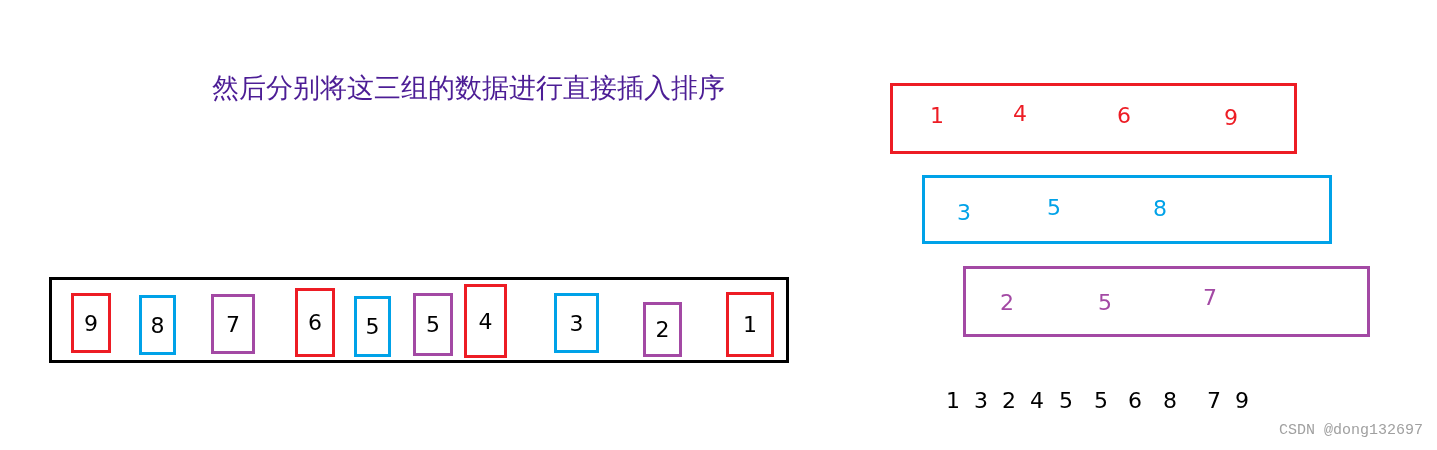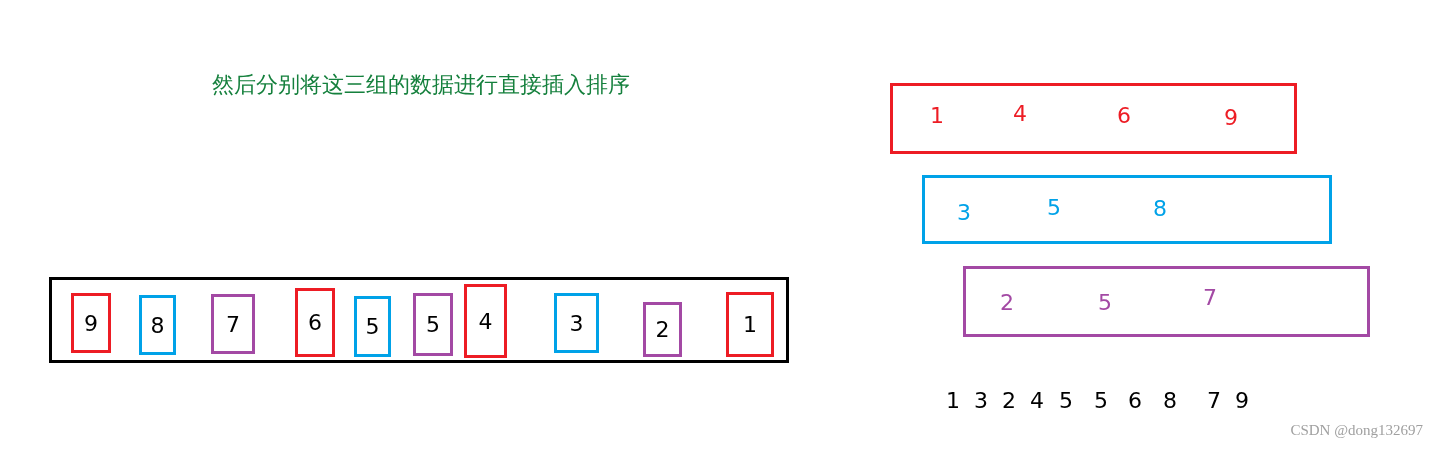--- a/index.html
+++ b/index.html
@@ -1,25 +1,25 @@
 <!DOCTYPE html>
 <html><head>
   <meta charset="utf-8">
   <style>
     html, body { margin: 0; padding: 0; background: #ffffff; }
     body { width: 1437px; height: 450px; position: relative; overflow: hidden;
            font-family: "DejaVu Sans", "Liberation Sans", sans-serif; }
-    .title { position: absolute; left: 212px; top: 70px; font-size: 22px; color: #15803d; white-space: nowrap; }
+    .title { position: absolute; left: 212px; top: 70px; font-size: 27px; color: #4c1d95; white-space: nowrap; }
     .outer { position: absolute; left: 49px; top: 277px; width: 740px; height: 86px; border: 3px solid #000; box-sizing: border-box; }
     .cell { position: absolute; box-sizing: border-box; border-width: 3px; border-style: solid;
             display: flex; align-items: center; justify-content: center; font-size: 22px; color: #000; }
     .group { position: absolute; box-sizing: border-box; border-width: 3px; border-style: solid; }
     .gnum { position: absolute; font-size: 22px; }
     .result { position: absolute; top: 388px; font-size: 22px; color: #000; }
-    .wm { position: absolute; right: 14px; top: 422px; font-size: 15px; color: #a0a0a0; font-family: Liberation Serif, serif; }
+    .wm { position: absolute; right: 14px; top: 422px; font-size: 15px; color: #a0a0a0; font-family: Liberation Mono, monospace; }
   </style>
 </head>
 <body>
 
 <div class="title">然后分别将这三组的数据进行直接插入排序</div>
 
 <div class="outer"></div>
 
 <div class="cell" style="left:71px;top:293px;width:40px;height:60px;border-color:#ed1c24;">9</div>
 <div class="cell" style="left:139px;top:295px;width:37px;height:60px;border-color:#00a2e8;">8</div>

